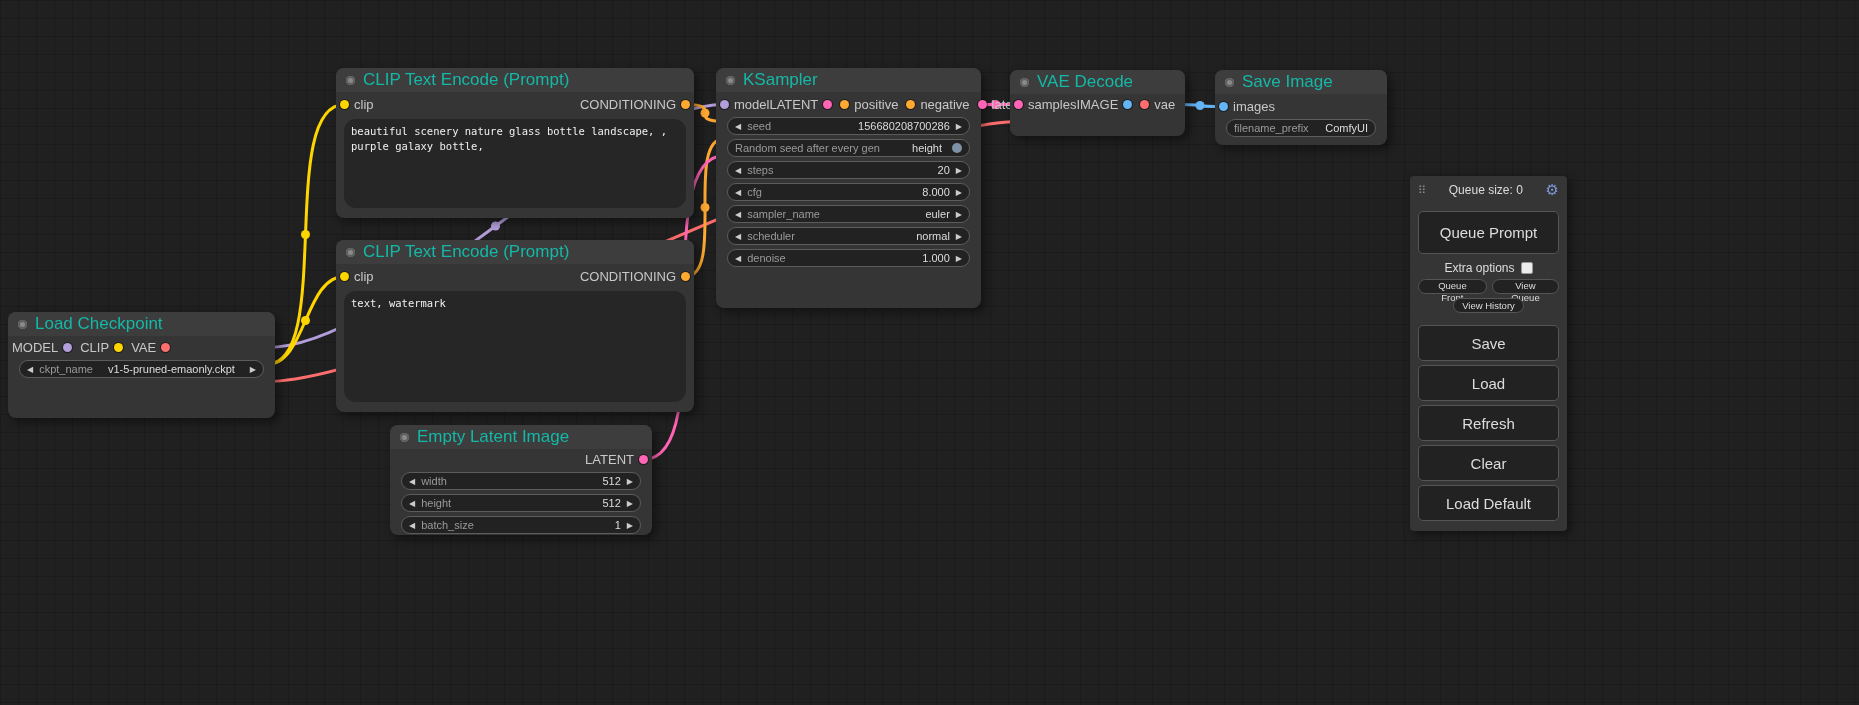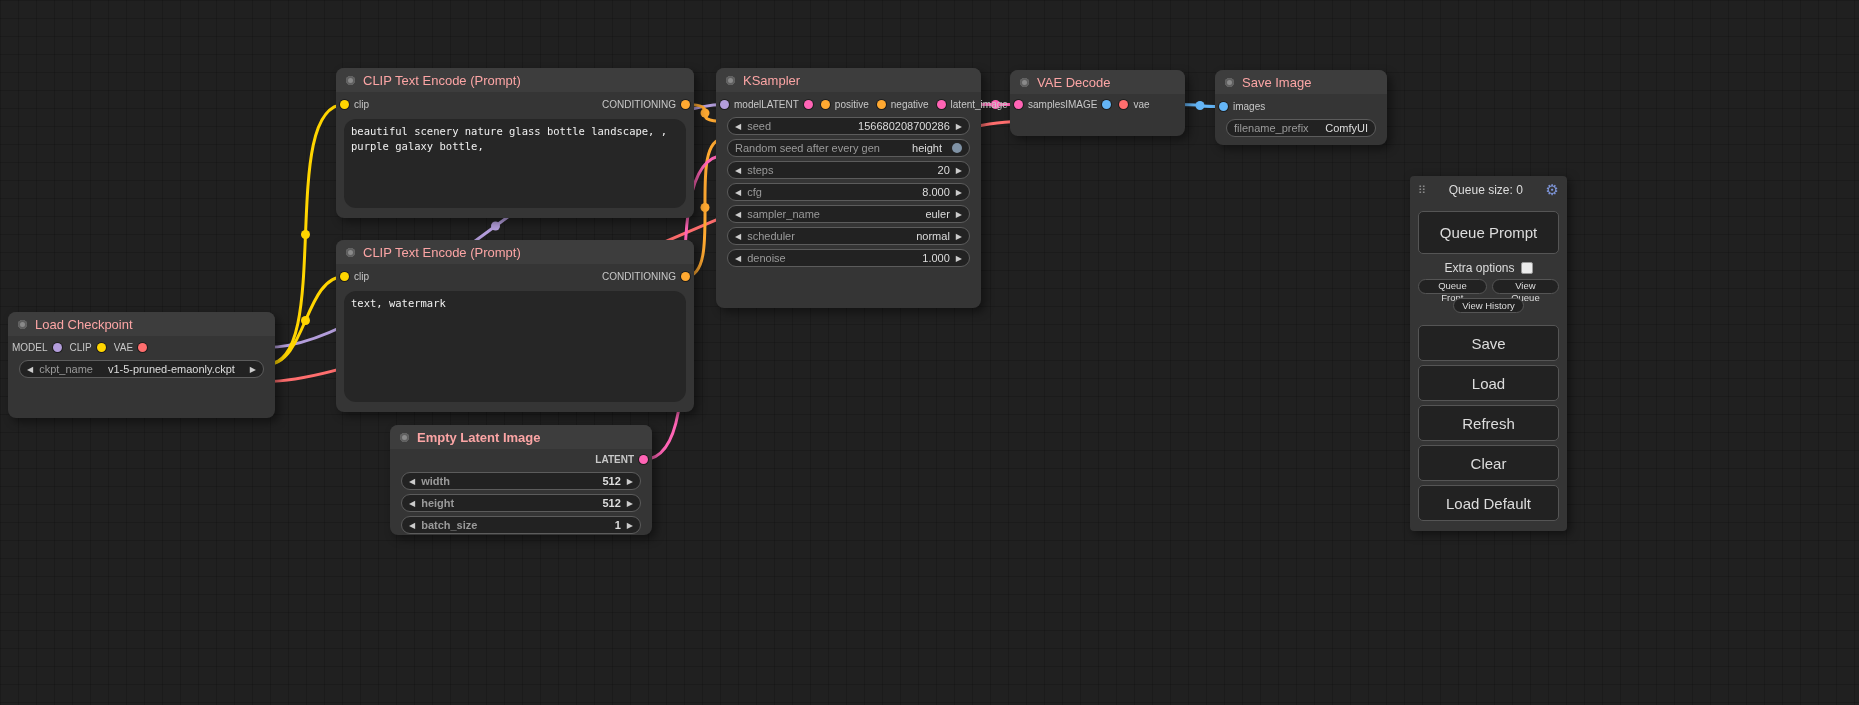--- a/index.html
+++ b/index.html
@@ -9,24 +9,24 @@
       linear-gradient(rgba(0,0,0,.16) 1px,transparent 1px),
       linear-gradient(90deg,rgba(0,0,0,.16) 1px,transparent 1px);
     background-size:18px 18px;
     font-family:"Liberation Sans","DejaVu Sans",sans-serif;}
   #wires{position:absolute;left:0;top:0;z-index:1;pointer-events:none;}
 
   .node{position:absolute;z-index:2;background:#353535;border-radius:8px;
     box-shadow:4px 4px 10px rgba(0,0,0,.45);display:flex;flex-direction:column;box-sizing:border-box;}
   .node-header{height:24px;background:#3d3d3d;border-radius:8px 8px 0 0;display:flex;align-items:center;gap:8px;padding:0 10px;flex:none;}
   .collapse-dot{width:9px;height:9px;border-radius:50%;background:#8a8a8a;box-shadow:inset 0 0 0 2px #5f5f5f;flex:none;}
-  .node-title{font-size:13px;color:#fca5a5;white-space:nowrap;}
+  .node-title{font-size:17px;color:#14b8a6;white-space:nowrap;}
   .rows{display:flex;flex-direction:row;flex:none;}
   .slot-row{display:flex;align-items:center;height:17px;padding:0 4px;flex:none;}
-  .slot{display:flex;align-items:center;gap:5px;font-size:10px;color:#c8c8c8;justify-content:center;}
+  .slot{display:flex;align-items:center;gap:5px;font-size:13px;color:#c8c8c8;justify-content:center;}
   .slot-row.outonly{justify-content:flex-end;}
   .slot-row.both{justify-content:space-between;}
   .port{width:9px;height:9px;border-radius:50%;background:#888;flex:none;box-shadow:0 0 0 1px rgba(0,0,0,.45);}
   .widget{height:16px;background:#222;border:1px solid #5c5c5c;border-radius:9px;
     display:flex;align-items:center;gap:6px;padding:0 7px;margin:4px 11px 0;font-size:11px;flex:none;}
   .wlabel{color:#9a9a9a;white-space:nowrap;}
   .wvalue{color:#ddd;margin-left:auto;white-space:nowrap;}
   .warrow{font-size:8px;color:#ccc;flex:none;font-family:"DejaVu Sans",sans-serif;}
   .knob{width:10px;height:10px;border-radius:50%;background:#7f92a5;flex:none;margin-left:4px;}
   .prompt-box{flex:1;margin:6px 8px 10px;background:#262626;border-radius:12px;padding:5px 7px;
@@ -255,21 +255,21 @@
       </div>
       <div class="slot-row">
           <span class="slot">
         <span class="port" style="background: rgb(255, 110, 110);"></span>
         <span>vae</span>
       </span>
         </div>
     </div>
   </div>
 
-  <div class="node" style="left:390px;top:425px;width:262px;height:110px;font-weight:bold;">
+  <div class="node" style="left:390px;top:425px;width:262px;height:110px;">
     <div class="node-header">
       <span class="collapse-dot"></span>
       <span class="node-title">Empty Latent Image</span>
     </div>
     <div class="slot-row outonly" style="margin-top:2px;">
         <span class="slot">
       <span>LATENT</span>
       <span class="port" style="background: rgb(255, 100, 181);"></span>
     </span>
       </div>

